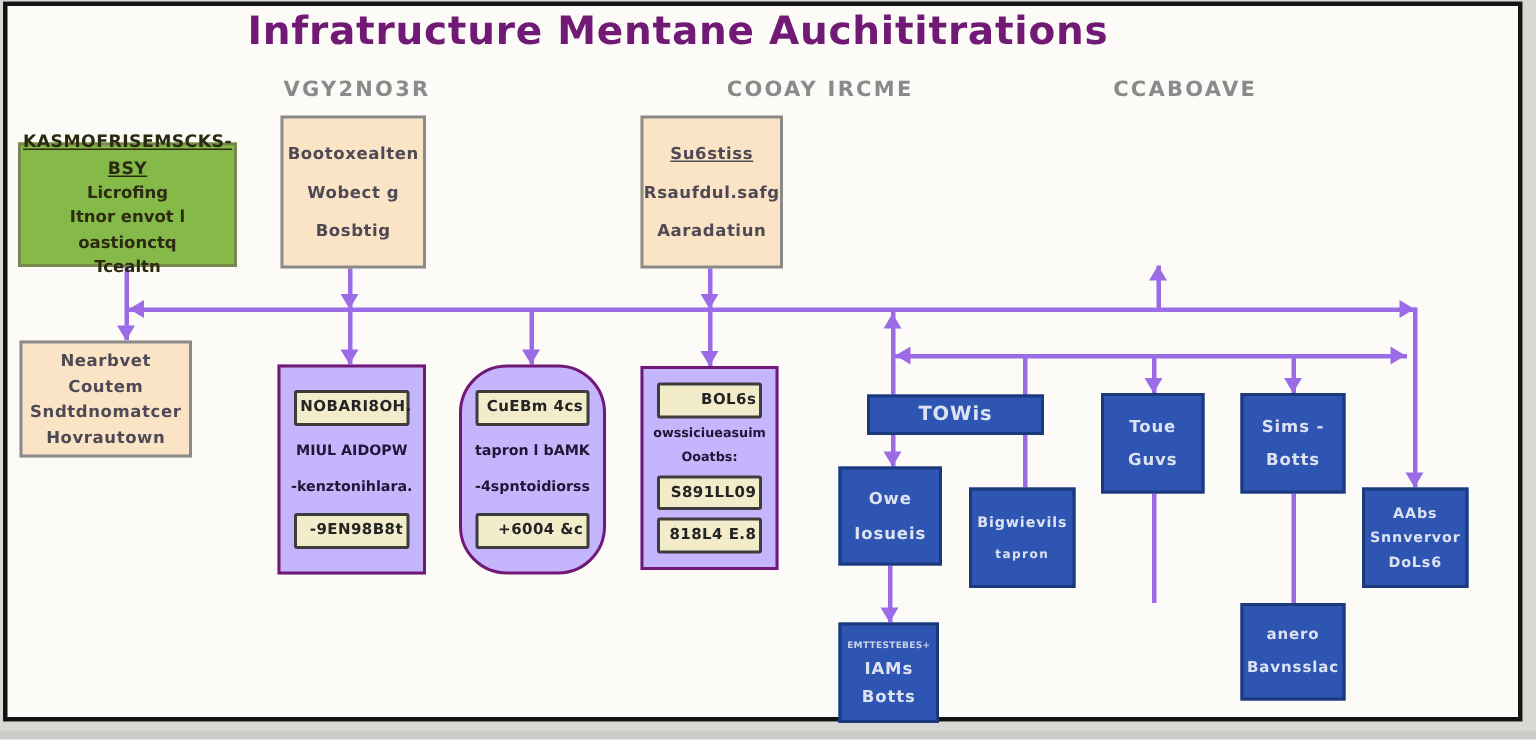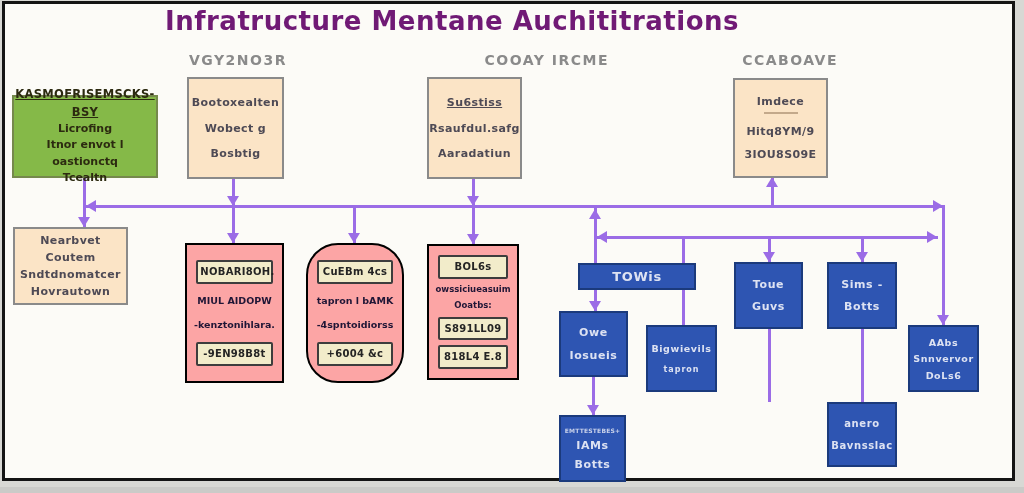--- a/index.html
+++ b/index.html
@@ -21,22 +21,22 @@
 
   .green{background:#85b948;border:2px solid #75894c;color:#2c2a10;
          font-size:11px;font-weight:bold;line-height:1.5;justify-content:center;}
   .green .u{font-size:11.5px;text-decoration:underline;letter-spacing:.3px;}
 
   .peach{background:#fbe4c6;border:2px solid #8a8a8a;color:#4e4a55;
          font-size:11px;font-weight:bold;letter-spacing:.4px;}
   .peach .u{text-decoration:underline;}
   .tiny-divider{width:34px;height:2px;background:#c3a98b;margin:-6px auto 0 auto;}
 
-  .purple{background:#fca5a5;border:2px solid #000000;color:#201636;
-          font-size:9.5px;font-weight:bold;line-height:1.35;}
+  .purple{background:#c4b5fd;border:2px solid #701a75;color:#201636;
+          font-size:9.5px;font-weight:bold;line-height:1.35;text-align:right;}
   .chip{background:#f2ecca;border:2px solid #3d3d3d;color:#242424;border-radius:2px;
         font-size:10px;font-weight:bold;padding:3px 2px;width:86%;box-sizing:border-box;
         letter-spacing:.3px;}
 
   .blue{background:#2e55b2;border:2px solid #1b3a7c;color:#dde2f2;
         font-size:11px;font-weight:bold;letter-spacing:.6px;}
   .blue .small{font-size:8px;letter-spacing:1px;}
   .blue .xsmall{font-size:6px;letter-spacing:.2px;color:#c9d2ea;}
   .blue .mid{font-size:9.5px;}
 
@@ -109,26 +109,20 @@
     <span>Wobect g</span>
     <span>Bosbtig</span>
   </div>
 
   <div class="box peach" style="left:427px;top:77px;width:95px;height:102px;">
     <span class="u">Su6stiss</span>
     <span>Rsaufdul.safg</span>
     <span>Aaradatiun</span>
   </div>
 
-  <div class="box peach" style="left:733px;top:78px;width:95px;height:100px;">
-    <span>Imdece</span>
-    <span class="tiny-divider"></span>
-    <span>Hitq8YM/9</span>
-    <span>3IOU8S09E</span>
-  </div>
 
   <div class="box peach" style="left:13px;top:227px;width:115px;height:78px;justify-content:center;line-height:1.55;">
     <span>Nearbvet Coutem</span>
     <span>Sndtdnomatcer</span>
     <span>Hovrautown</span>
   </div>
 
   <div class="box purple" style="left:185px;top:243px;width:99px;height:140px;">
     <span class="chip">NOBARI8OH.</span>
     <span>MIUL AIDOPW</span>

